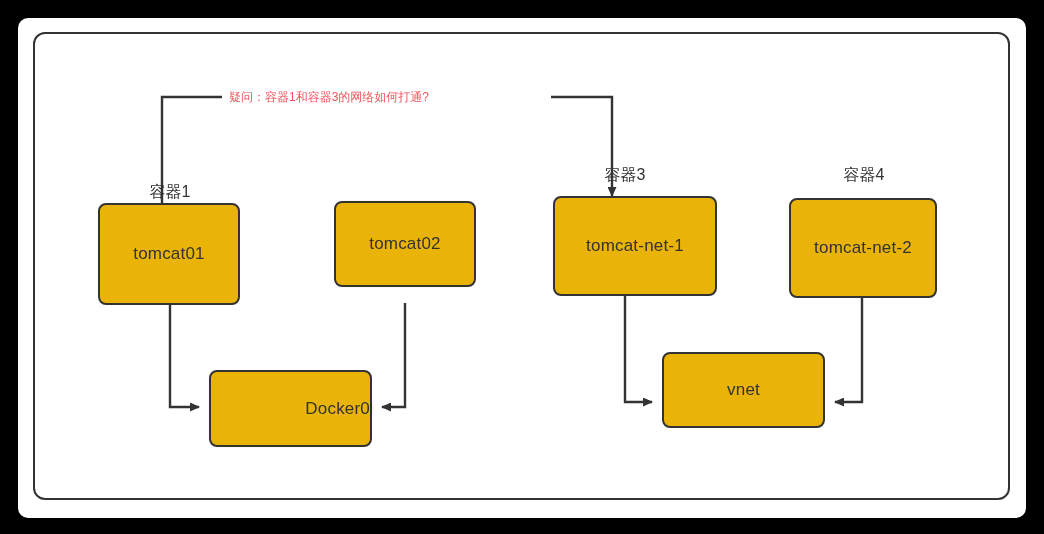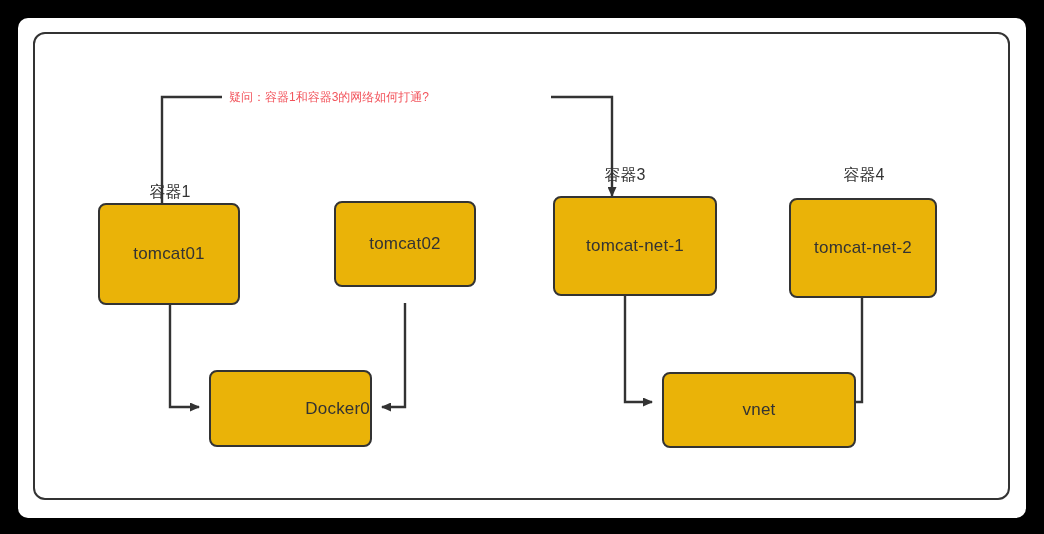--- a/index.html
+++ b/index.html
@@ -133,17 +133,17 @@
   </div>
 
   <div class="node-box" style="left:789px; top:198px; width:148px; height:100px;">
     <span class="node-label">tomcat-net-2</span>
   </div>
 
   <div class="node-box" style="left:209px; top:370px; width:163px; height:77px;justify-content:flex-end;">
     <span class="node-label">Docker0</span>
   </div>
 
-  <div class="node-box" style="left:662px; top:372px; width:194px; height:76px;">
+  <div class="node-box" style="left:662px; top:352px; width:163px; height:76px;">
     <span class="node-label">vnet</span>
   </div>
 
 </div>
 
 </body></html>

